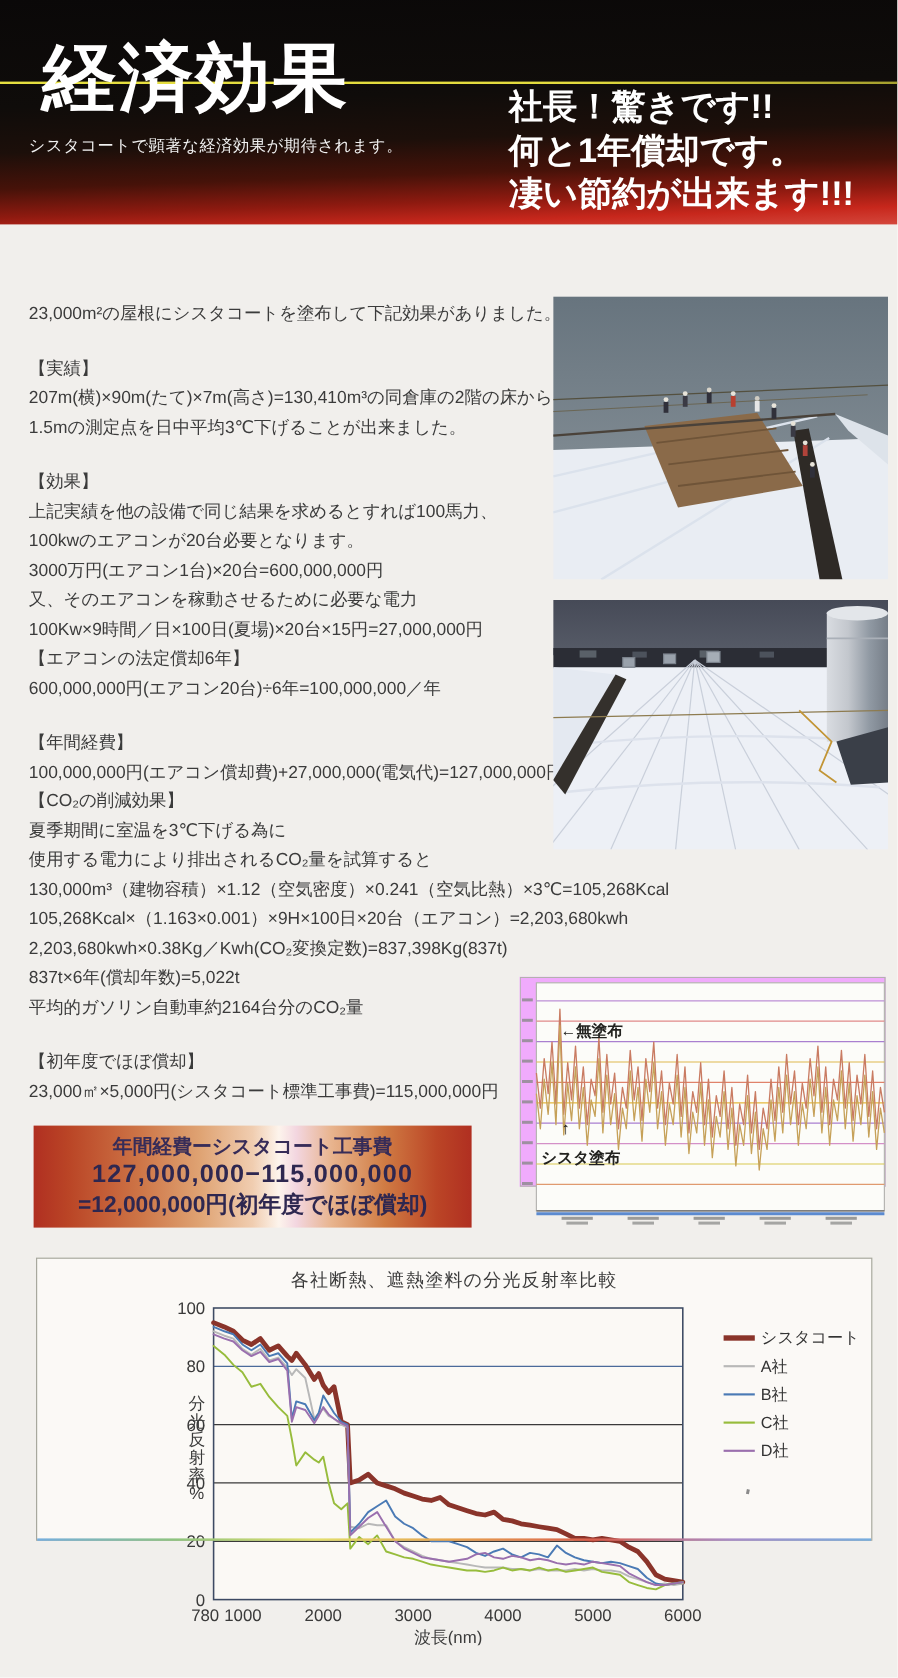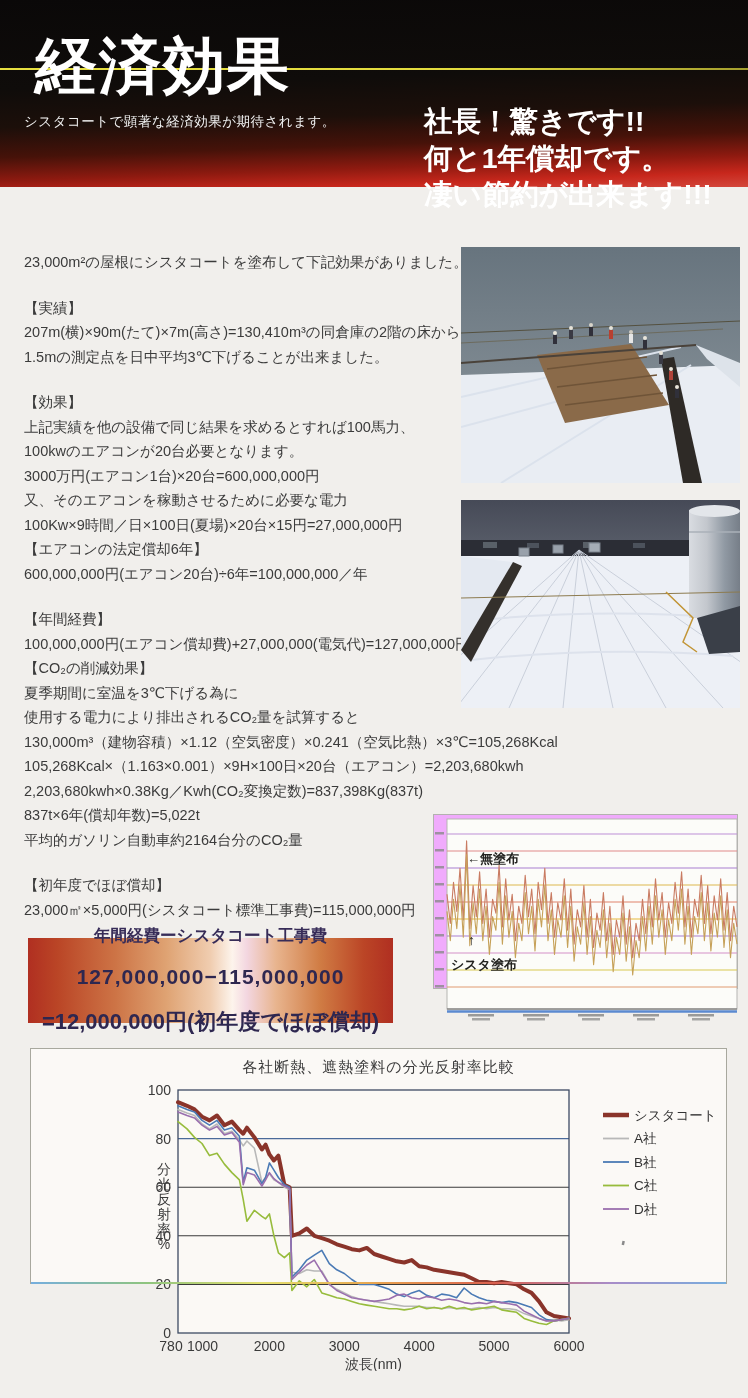--- a/index.html
+++ b/index.html
@@ -7,45 +7,45 @@
         font-family:"Liberation Sans","DejaVu Sans",sans-serif;}
   
   .header{position:absolute;left:0;top:0;width:748px;height:187px;
     background:linear-gradient(178deg,#0a0808 0%,#0f0c0a 42%,#1c0f0a 60%,#461209 74%,#8e1a10 85%,#c7271c 93%,#d4473c 100%);}
   .yellow-line{position:absolute;top:68px;left:0;width:100%;height:2px;
     background:linear-gradient(90deg,#e6df40 0%,#e2db3e 64%,#a59f2e 100%);}
   .main-title{position:absolute;left:20px;top:8px;margin:15px;font-size:62px;font-weight:900;
     color:#ffffff;letter-spacing:2px;line-height:1.4;}
   .header-subtitle{position:absolute;left:24px;top:113px;font-size:13.5px;color:#f2f2f2;letter-spacing:.5px;}
   .headline{position:absolute;left:424px;top:71px;color:#ffffff;font-weight:800;
-    font-size:28.5px;line-height:36.5px;white-space:nowrap;margin-top:32px;}
+    font-size:28.5px;line-height:36.5px;white-space:nowrap;}
   
   .body-copy{position:absolute;left:24px;top:250px;width:436px;font-size:14.5px;color:#3b3b3b;}
   .body-copy .line{line-height:24.5px;white-space:nowrap;}
   .section{margin-top:0;}
   .section.gap{margin-top:21px;}
   .intro{line-height:24.5px;white-space:nowrap;}
   
   .photo{position:absolute;left:461px;display:block;}
   .photo1{top:247px;}
   .photo2{top:500px;}
   
   .mini-panel{position:absolute;left:433px;top:814px;width:305px;height:175px;
     background:#f0abfc;box-shadow:inset 0 0 0 1px #b3b2af;}
   .mini-anno{position:absolute;font-size:13px;font-weight:600;color:#22221f;white-space:nowrap;}
   .anno-mutofu{left:34px;top:36px;}
   .anno-arrow{left:35px;top:118px;font-size:14px;}
   .anno-sista{left:18px;top:142px;}
   
   .result-box{position:absolute;left:28px;top:938px;width:365px;height:85px;
-    display:flex;flex-direction:column;align-items:center;justify-content:center;gap:18px;
+    display:flex;flex-direction:column;align-items:center;justify-content:center;gap:0;
     background:linear-gradient(90deg,#b02f21 0%,#ba4526 8%,#cd7446 24%,#dfa373 38%,#f0cdb0 50%,#fdf4ec 56%,#f3d6e0 60%,#e8b48e 68%,#d07c44 80%,#bb4526 92%,#b02f21 100%);}
   .rb1{font-size:16.5px;font-weight:700;color:#372c58;}
   .rb2{font-size:21px;font-weight:800;color:#2e2750;letter-spacing:1px;}
-  .rb3{font-size:22px;font-weight:800;color:#2e2750;}
+  .rb3{font-size:19px;font-weight:800;color:#2e2750;}
   
   .big-panel{position:absolute;left:30px;top:1048px;width:697px;height:236px;
     background:#fbf9f6;border:1px solid #a8a89e;box-sizing:border-box;}
   .big-title{position:absolute;top:9px;left:0;width:100%;text-align:center;
     font-size:15px;color:#3c3c3c;letter-spacing:1px;}
   .rainbow{position:absolute;bottom:-1px;left:0;width:100%;height:2px;
     background:linear-gradient(90deg,#76aede,#8fc47e,#e3e06e,#e8a24e,#d9604e,#a88cc8,#76aede);}
   .big-svg{position:absolute;left:0;top:0;}
 </style>
 </head>

